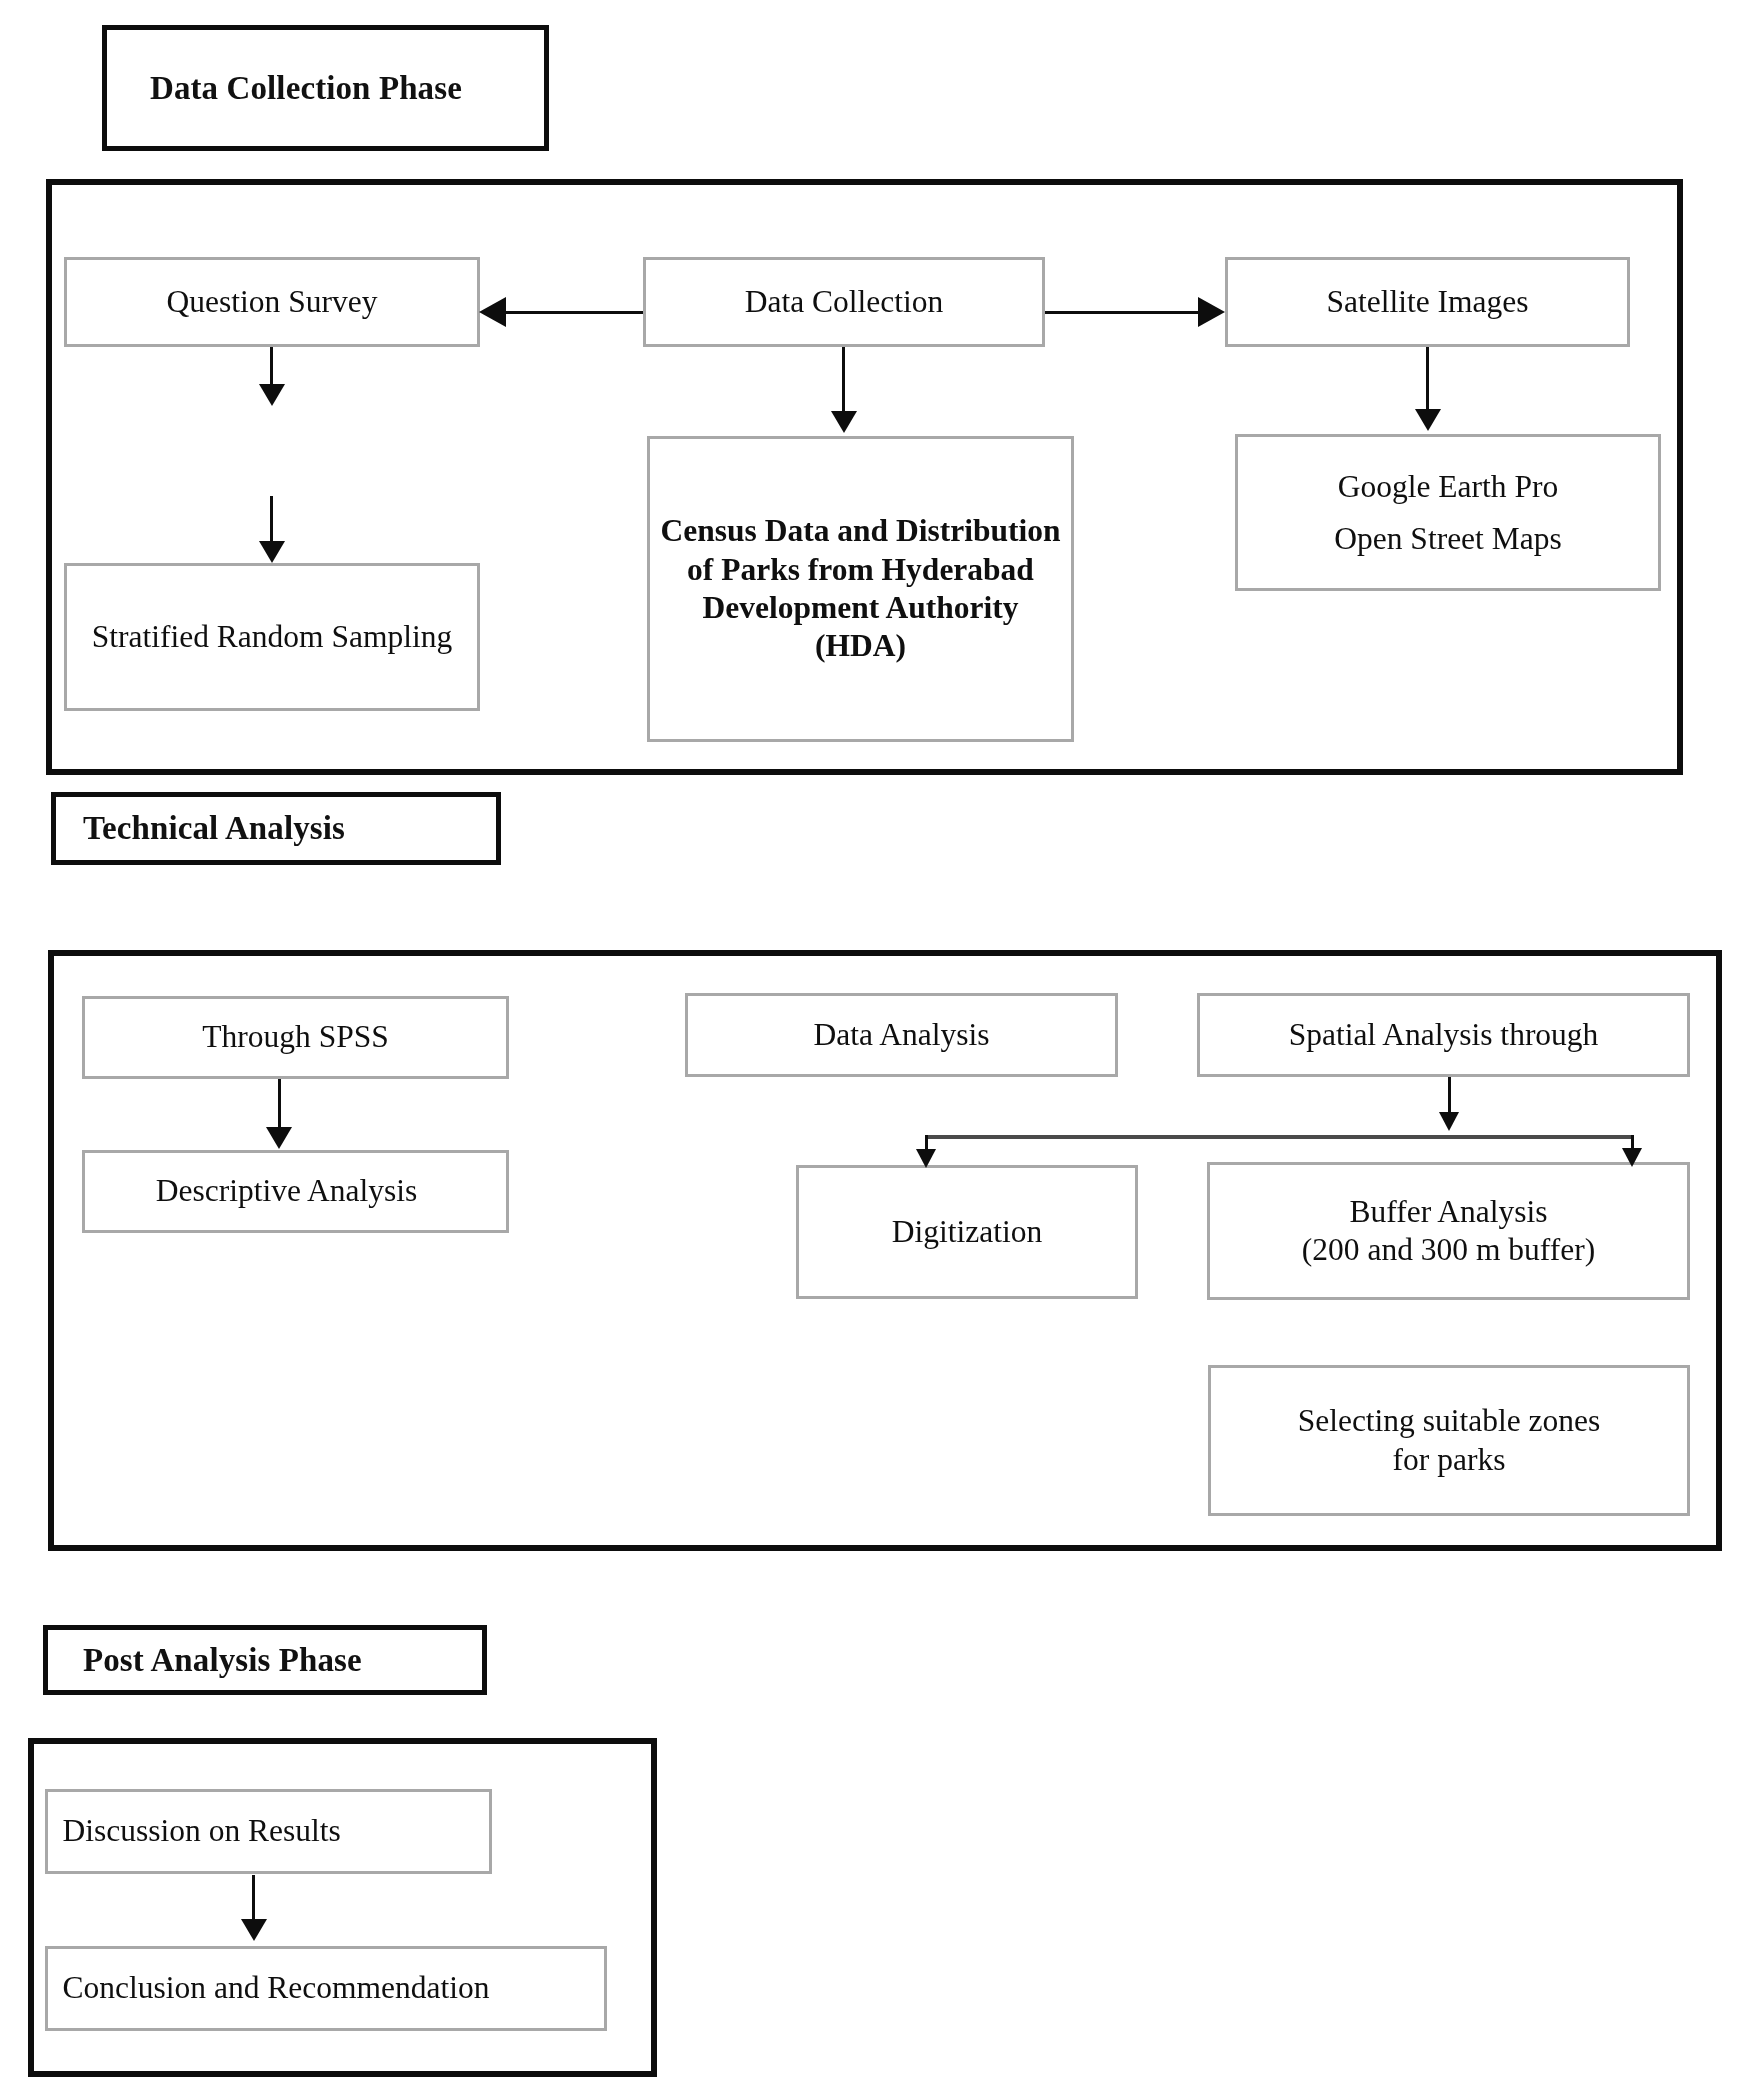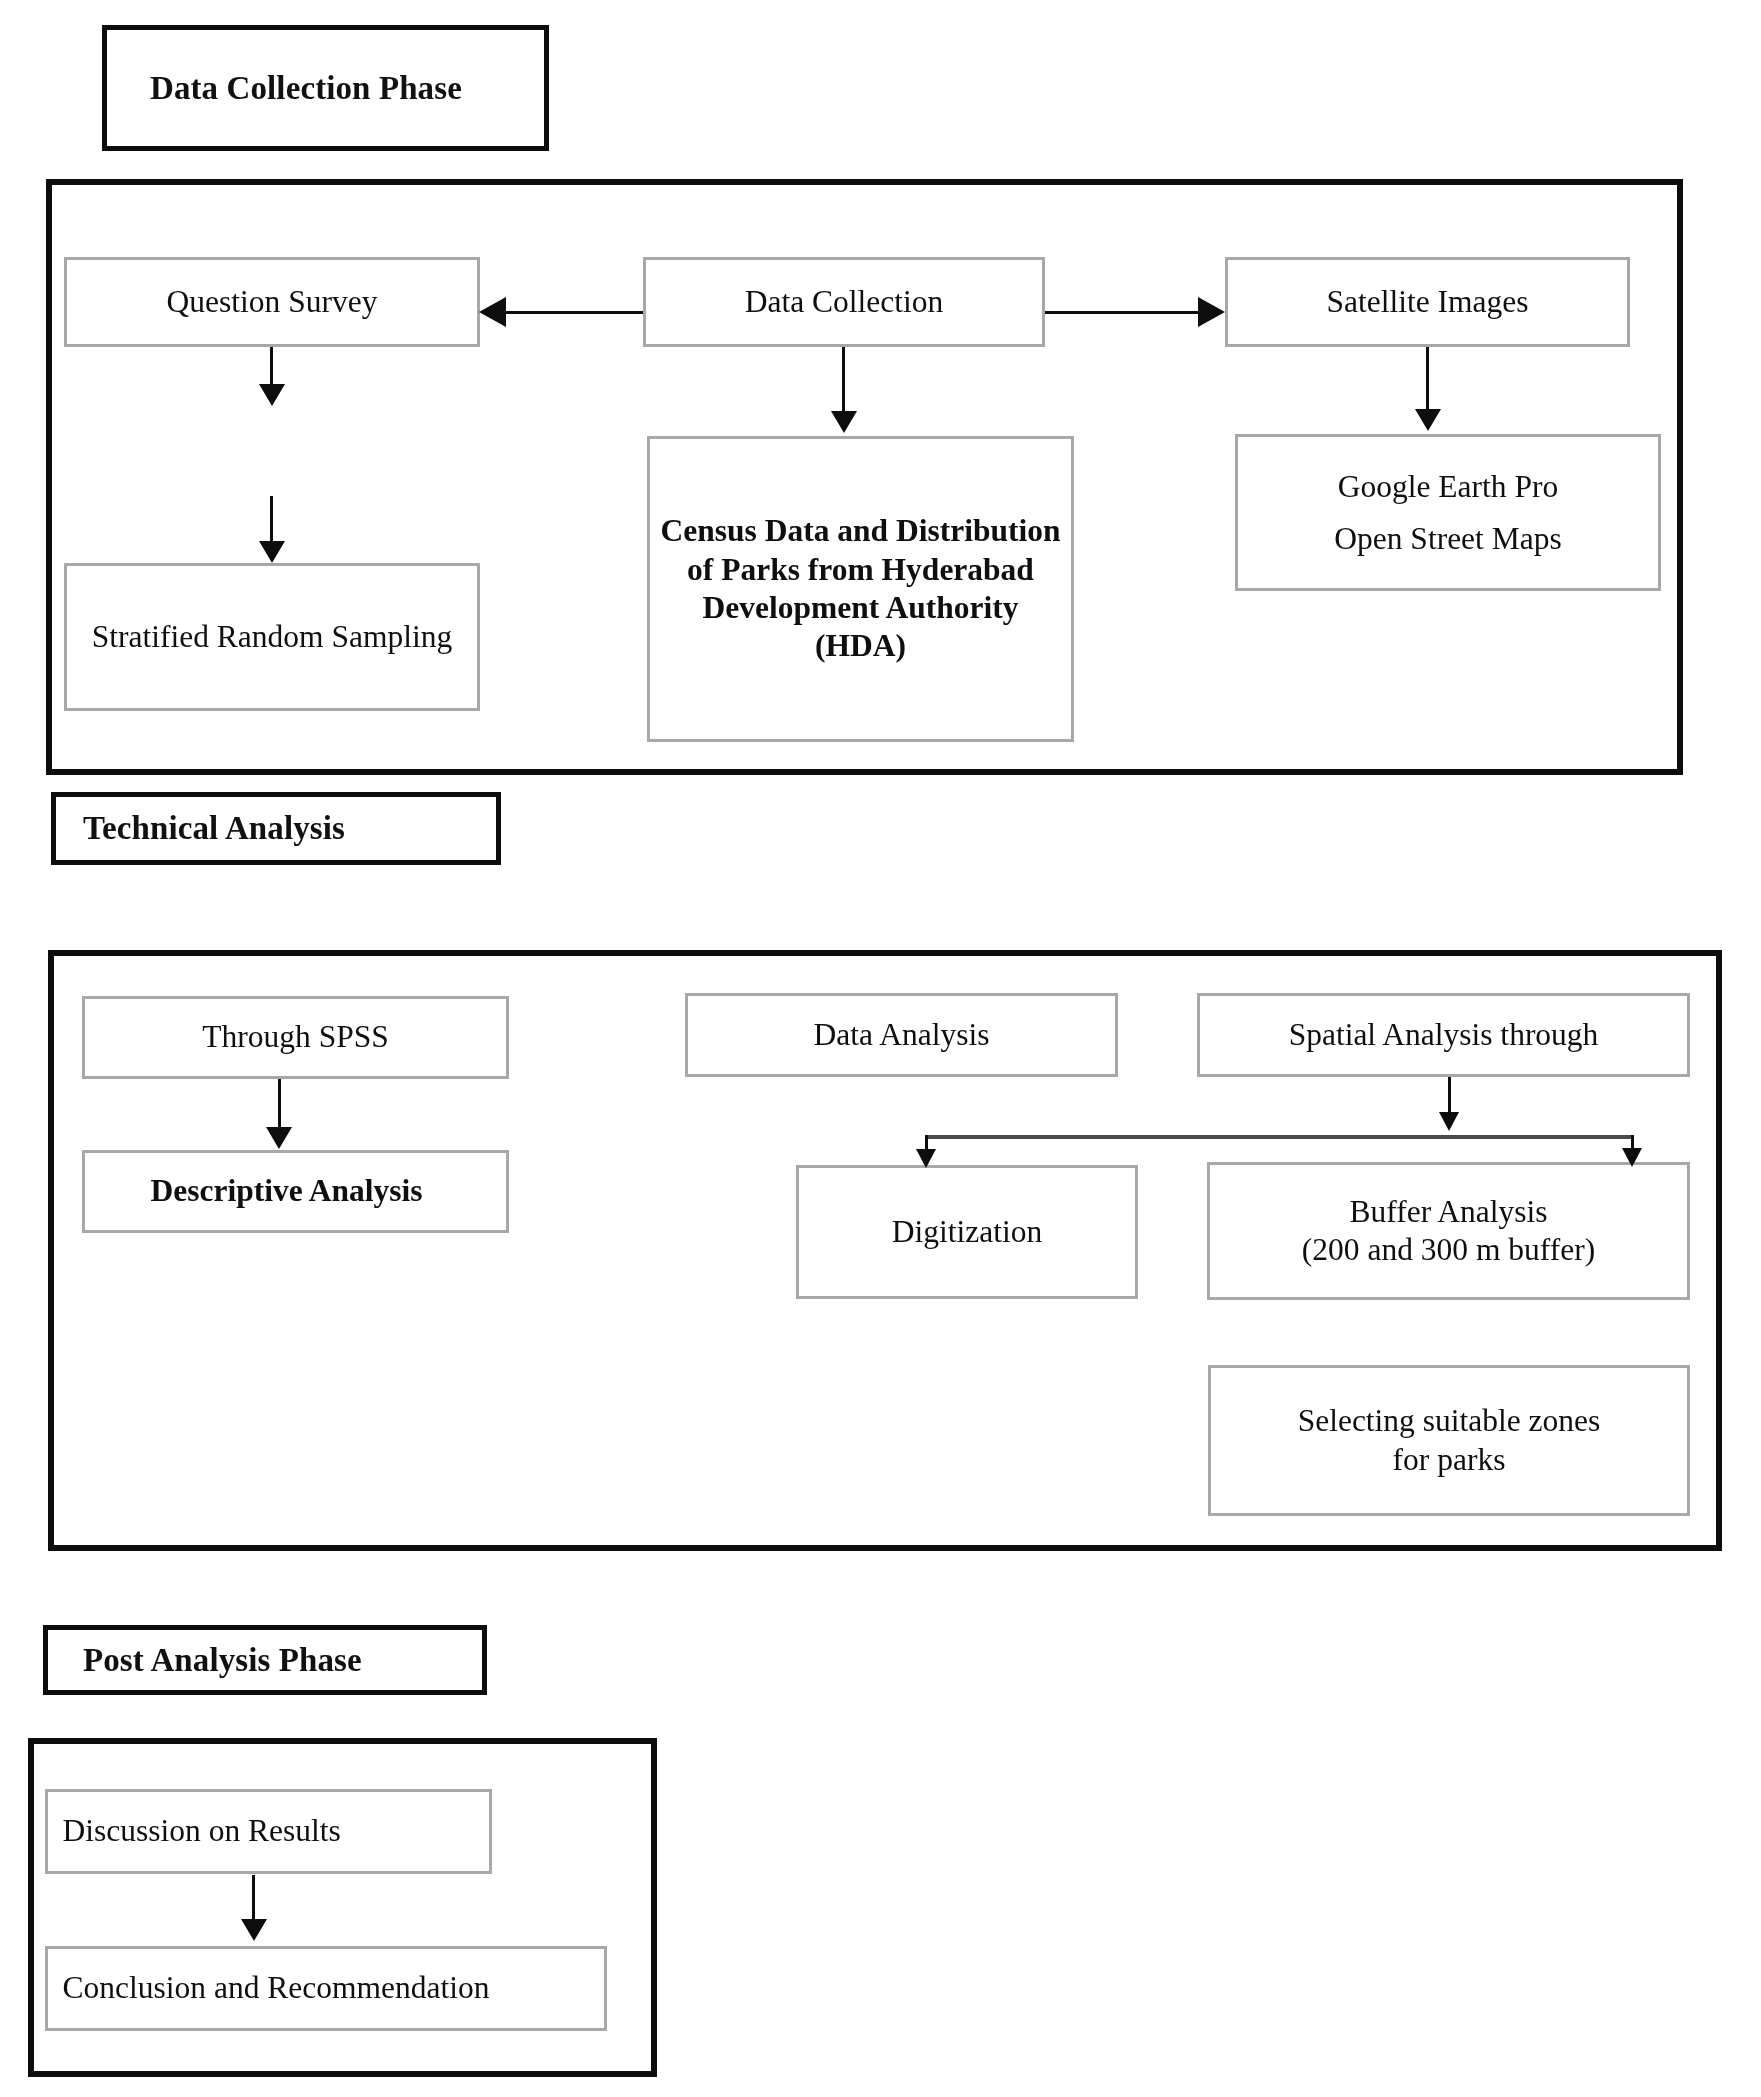--- a/index.html
+++ b/index.html
@@ -58,21 +58,21 @@
     color: #0f0f0f;
     padding: 0 5.6px;
   }
   .node.wide-lines .txt { line-height: 1.62; }
   .node.align-left {
     justify-content: flex-start;
     text-align: left;
   }
   .node.align-left .txt { padding-left: 14.6px; }
   .node.nudge-left { justify-content: center; }
-  .node.nudge-left .txt { transform: translateX(-9px); font-weight: bold; }
+  .node.nudge-left .txt { transform: translateX(-9px); }
 
   
   .v-line {
     position: absolute;
     width: 3.4px;
     background: #0d0d0d;
   }
   .h-line {
     position: absolute;
     height: 3.4px;

